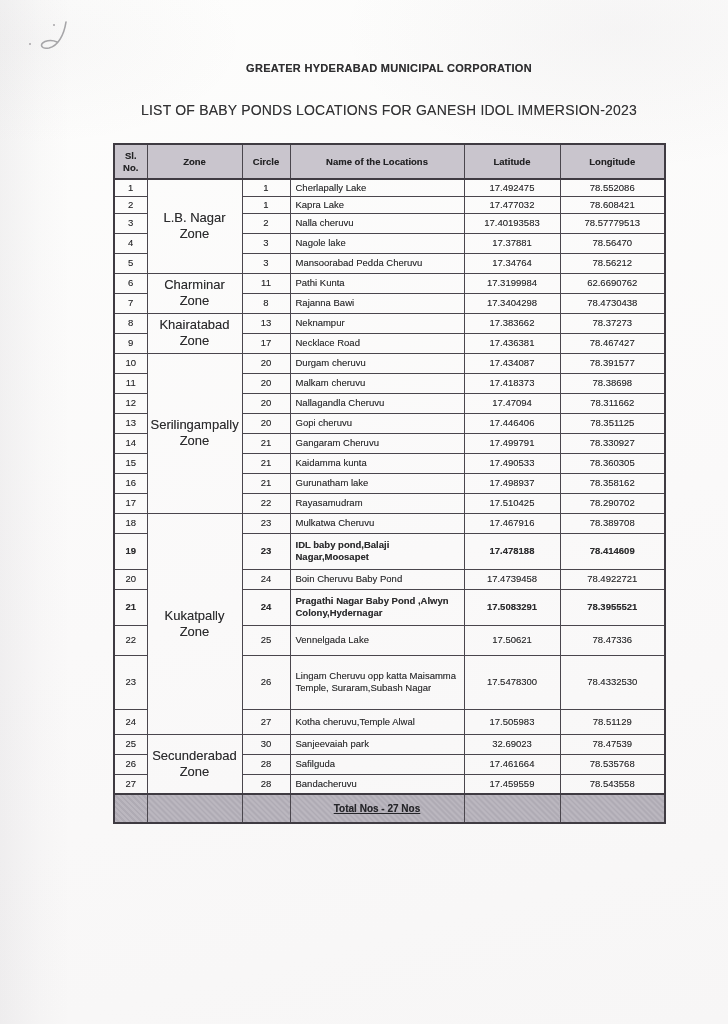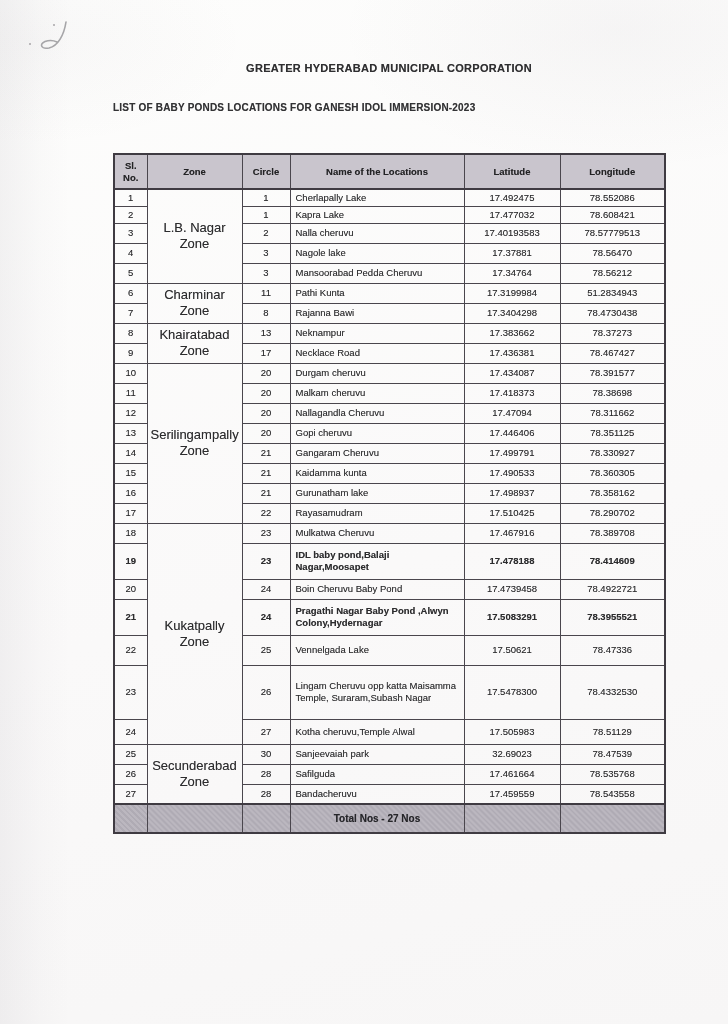--- a/index.html
+++ b/index.html
@@ -29,28 +29,29 @@
     margin-top: 62px;
     text-align: center;
     font-size: 11px;
     font-weight: bold;
     color: #2f2f31;
     letter-spacing: 0.3px;
     text-shadow: 0 0 0.6px rgba(47,47,49,0.55);
   }
   .title-sub {
     margin-top: 28px;
-    font-size: 10px;
-    font-weight: bold;
+    text-align: center;
+    font-size: 14px;
+    font-weight: normal;
     color: #333335;
     letter-spacing: 0.2px;
     text-shadow: 0 0 0.6px rgba(47,47,49,0.5);
   }
   table.ponds {
-    margin-top: 40px;
+    margin-top: 25px;
     width: 551px;
     border-collapse: collapse;
     table-layout: fixed;
     border: 2px solid #3f3b42;
   }
   .ponds th, .ponds td {
     border: 1px solid #4a464d;
     font-size: 9.5px;
     color: #2c2c2e;
     text-align: center;
@@ -75,21 +76,21 @@
   .ponds tbody tr:nth-child(22) { height: 30px; }
   .ponds tbody tr:nth-child(23) { height: 54px; }
   .ponds tbody tr:nth-child(24) { height: 25px; }
   .ponds tr.total-row { height: 29px; }
   .ponds tr.total-row td {
     background:
       repeating-linear-gradient(45deg, rgba(255,255,255,0.08) 0 2px, rgba(0,0,0,0.03) 2px 4px),
       #b5b1ba;
     border-top: 2px solid #3f3b42;
   }
-  .ponds tr.total-row td.total-label-cell { font-weight: bold; font-size: 10px; color: #26262a; }
+  .ponds tr.total-row td.total-label-cell { font-weight: bold; font-size: 10px; color: #26262a; text-decoration: underline; }
 </style>
 </head>
 <body>
 
 <div class="page">
 
   <div class="scribble">
     <svg width="50" height="50" viewBox="0 0 50 50">
       <path d="M 30 6 C 28 19, 22 30, 13 32 C 5 33.5, 3 28, 9 25.5 C 13 24, 18 24.5, 21 26" fill="none" stroke="#98969a" stroke-width="1.6" stroke-linecap="round" opacity="0.85"></path>
     </svg>
@@ -156,21 +157,21 @@
             <td class="name-cell">Mansoorabad Pedda Cheruvu</td>
             <td>17.34764</td>
             <td>78.56212</td>
           </tr>
           <tr>
             <td>6</td>
             <td class="zone-cell" rowspan="2">Charminar Zone</td>
             <td>11</td>
             <td class="name-cell">Pathi Kunta</td>
             <td>17.3199984</td>
-            <td>51.2834943</td>
+            <td>62.6690762</td>
           </tr>
           <tr>
             <td>7</td>
             <td>8</td>
             <td class="name-cell">Rajanna Bawi</td>
             <td>17.3404298</td>
             <td>78.4730438</td>
           </tr>
           <tr>
             <td>8</td>

